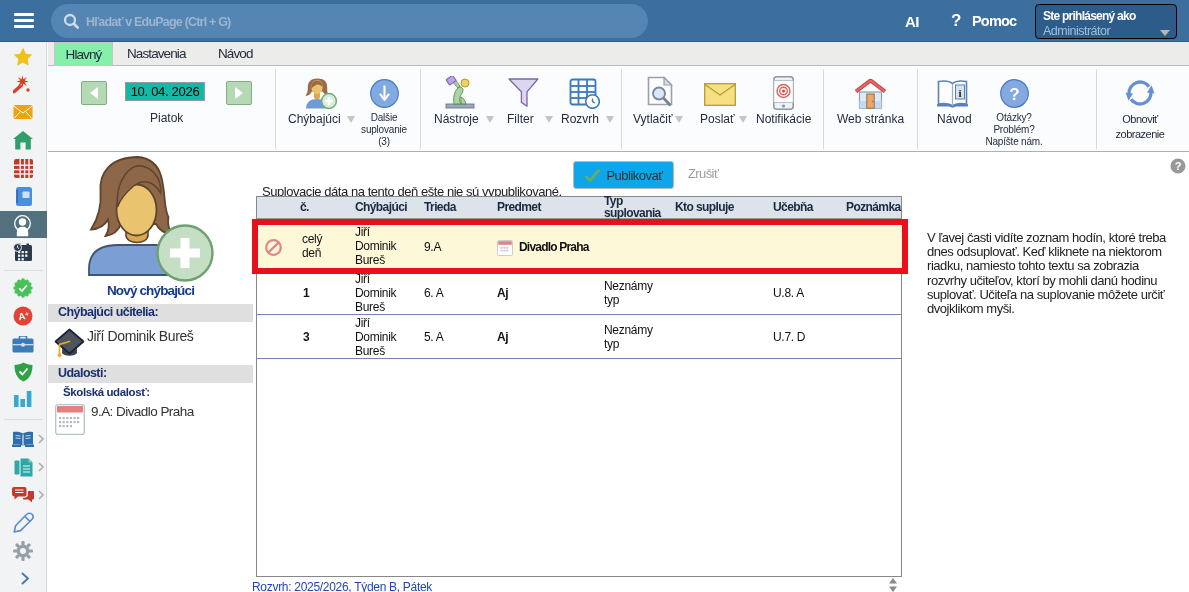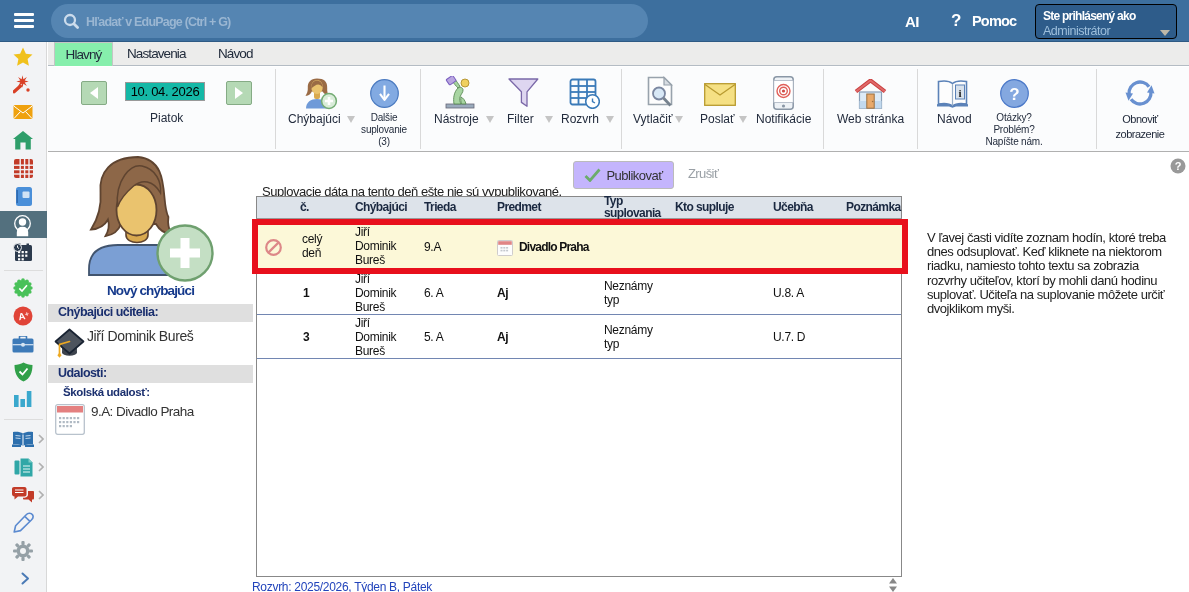--- a/index.html
+++ b/index.html
@@ -40,21 +40,21 @@
   .dd { display:inline-block; width:0; height:0; border-left:4.5px solid transparent; border-right:4.5px solid transparent; border-top:7px solid #c5c5c5; margin-left:6px; }
   .navbtn { position:absolute; width:26px; height:24px; background:#b5d9b5; border:1px solid #85ab85; border-radius:2px; display:flex; align-items:center; justify-content:center; }
   #datebox { left:125px; top:82px; width:80px; height:19px; background:#14b8a6; border:1px solid #999; font-size:13px; letter-spacing:-0.3px; text-align:center; line-height:18px; color:#000; }
 
   
   .graybar { position:absolute; left:48px; width:205px; height:18px; background:#dfdfdf; color:#1a2f6e; font-weight:bold; font-size:12.5px; letter-spacing:-0.55px; padding-left:10px; line-height:17px; }
   #novy { left:48px; top:283px; width:205px; text-align:center; color:#163a8c; font-weight:bold; font-size:13.5px; letter-spacing:-0.85px; }
 
   
   #pubtxt { left:262px; top:166px; font-size:13px; letter-spacing:-0.45px; color:#222;margin-top:18px; }
-  #pubbtn { left:573px; top:161px; width:101px; height:28px; background:#c4b5fd; border:1px solid #bbb; border-radius:3px; font-size:13px; letter-spacing:-0.5px; color:#333; display:flex; align-items:center; justify-content:center; gap:5px; }
+  #pubbtn { left:573px; top:161px; width:101px; height:28px; background:#0ea5e9; border:1px solid #bbb; border-radius:3px; font-size:13px; letter-spacing:-0.5px; color:#333; display:flex; align-items:center; justify-content:center; gap:5px; }
   #zrusit { left:688px; top:166px; font-size:13px; letter-spacing:-0.6px; color:#9aa0a6; }
 
   
   #tbl { left:256px; top:196px; width:646px; height:381px; border:1px solid #888; background:#fff; }
   #thead { left:256px; top:196px; width:646px; height:23px; background:#dde3ea; border:1px solid #888; border-bottom:1px solid #999; }
   .th { position:absolute; top:200px; color:#1a2840; font-weight:bold; font-size:12px; letter-spacing:-0.6px; }
   .td { position:absolute; font-size:12px; letter-spacing:-0.3px; color:#111; line-height:14px; }
   .rowline { position:absolute; left:257px; width:644px; border-top:1px solid #7286b2; }
   #redrow { left:252px; top:219px; width:656px; height:55px; background:#fcf8d8; border:6px solid #e8101c; }
 

